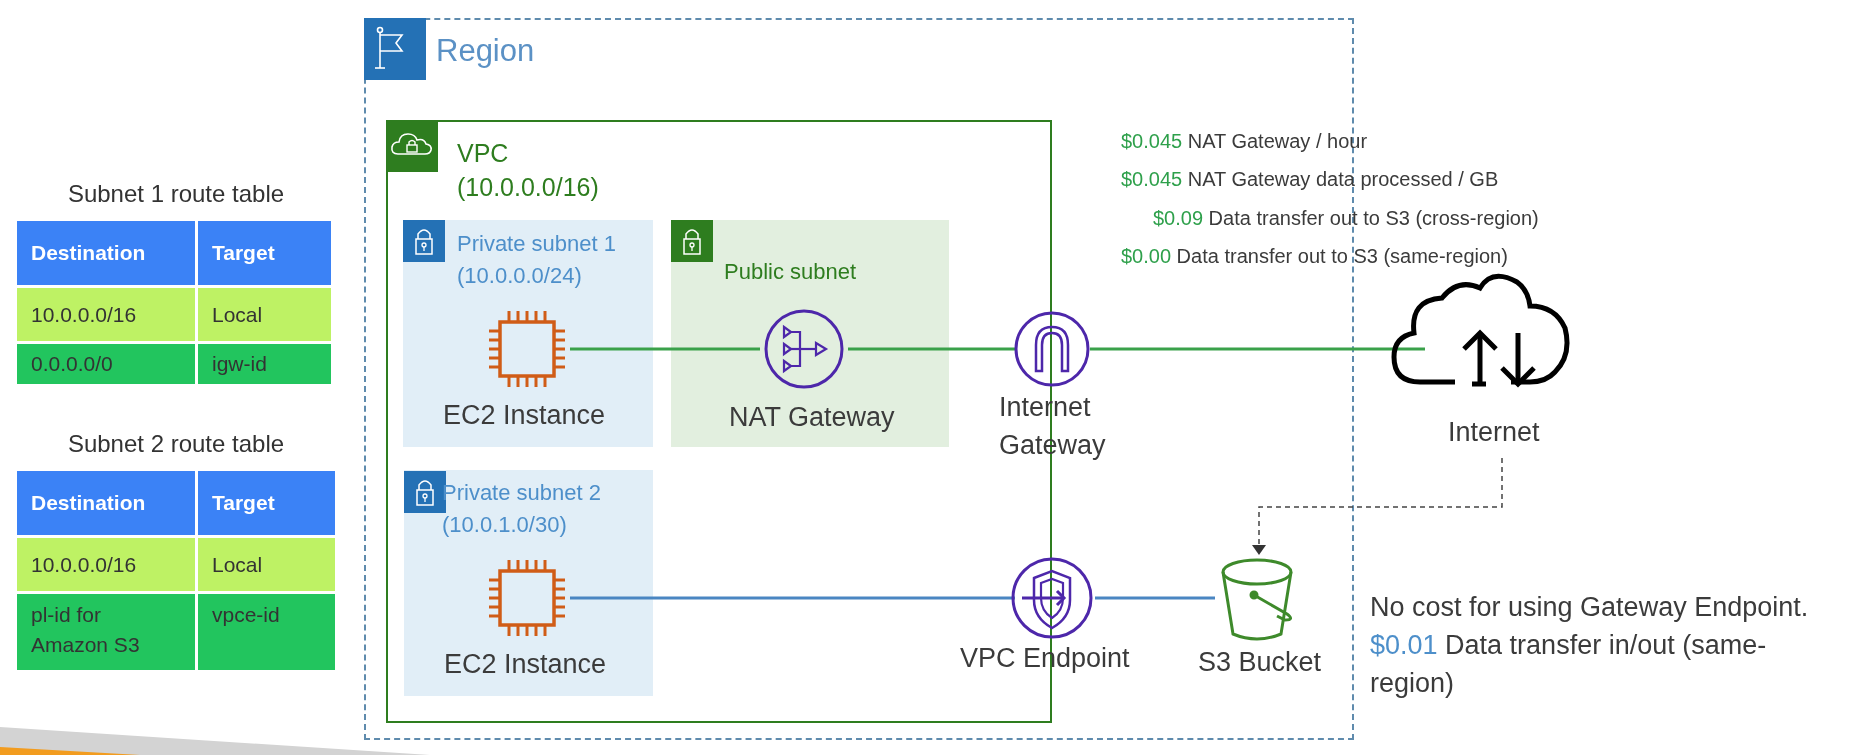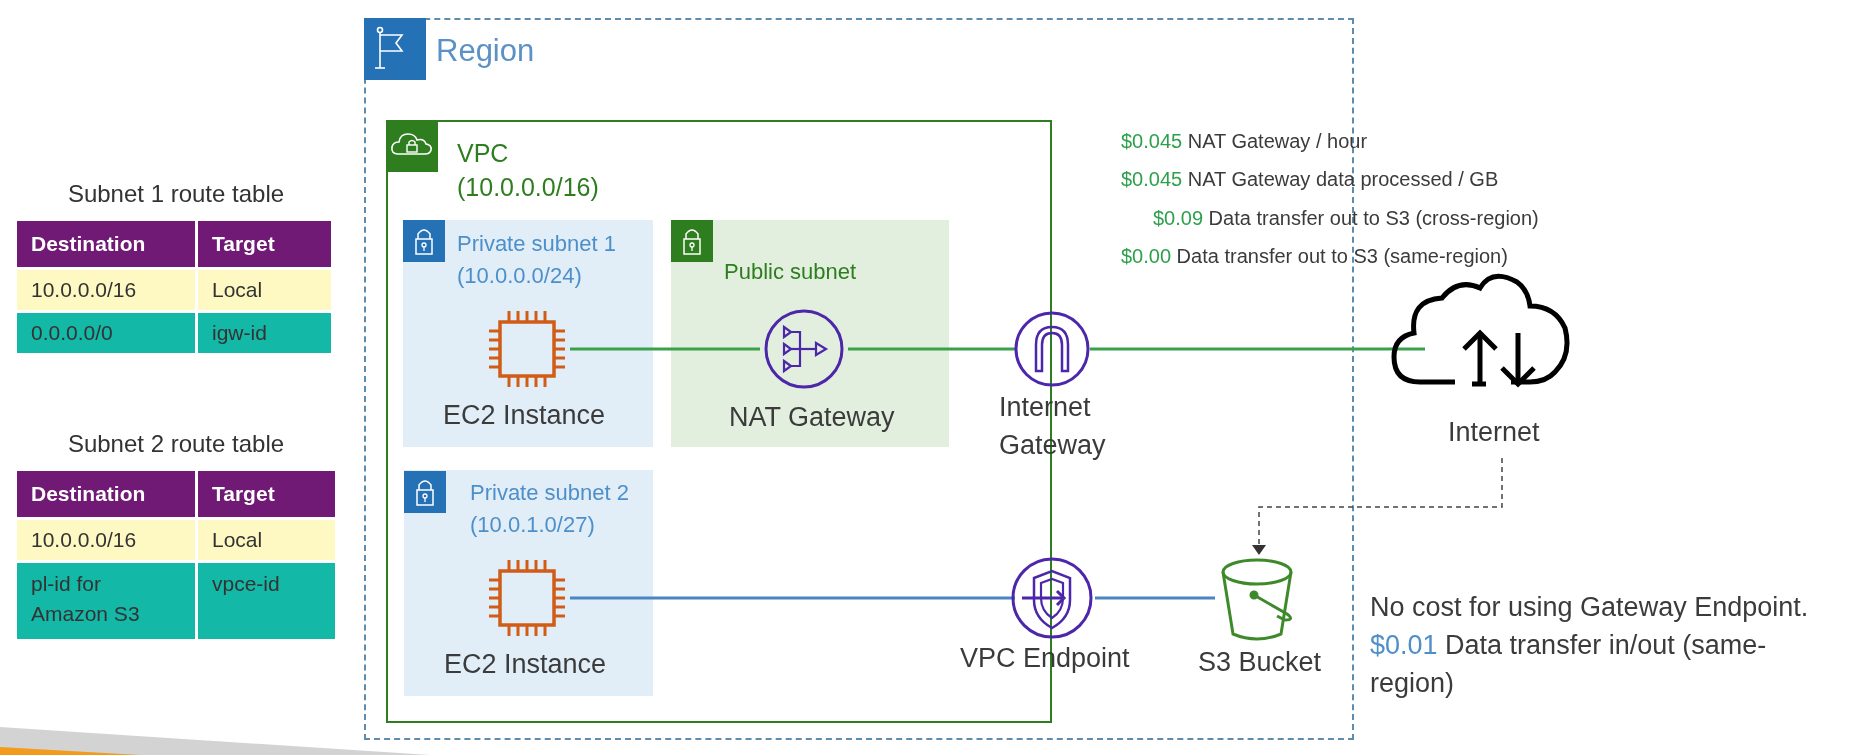--- a/index.html
+++ b/index.html
@@ -2,24 +2,24 @@
 <html><head>
 <meta charset="utf-8">
 <style>
   html, body { margin:0; padding:0; background:#ffffff; }
   body { width:1852px; height:755px; position:relative; overflow:hidden;
          font-family:"Liberation Sans", "DejaVu Sans", sans-serif; color:#3b3b3b; }
   .swoosh { position:absolute; left:0; top:0; width:1852px; height:755px; pointer-events:none; }
   
   .rt-title { position:absolute; font-size:24px; color:#333; white-space:nowrap; text-align:center; }
   table.rt { position:absolute; border-collapse:separate; border-spacing:3px; font-size:21px; }
-  table.rt th { background:#701a75; color:#fff; font-weight:bold; text-align:left; padding:3px 14px; height:40px; }
+  table.rt th { background:#3b82f6; color:#fff; font-weight:bold; text-align:left; padding:12px 14px; height:40px; }
   table.rt td { color:#333; text-align:left; padding:0 14px; vertical-align:middle; }
-  table.rt tr.r1 td { background:#fef9c3; height:40px; }
-  table.rt tr.r2 td { background:#14b8a6; height:40px; }
+  table.rt tr.r1 td { background:#bef264; height:53px; }
+  table.rt tr.r2 td { background:#22c55e; height:40px; }
   table.rt tr.r2.tall td { height:70px; vertical-align:top; padding-top:6px; line-height:30px; }
   
   .region { position:absolute; left:364px; top:18px; width:990px; height:722px; border:2px dashed #5f8bad; box-sizing:border-box; }
   .region-badge { position:absolute; left:364px; top:18px; width:62px; height:62px; background:#2471b5; }
   .region-label { position:absolute; left:436px; top:32px; font-size:31px; color:#5b91c5; line-height:38px; font-family:"Liberation Sans", sans-serif; }
   .vpc { position:absolute; left:386px; top:120px; width:666px; height:603px; border:2px solid #2e7d1f; box-sizing:border-box; }
   .vpc-badge { position:absolute; left:386px; top:120px; width:52px; height:52px; background:#2e7d1f; }
   .vpc-label { position:absolute; left:457px; top:136px; font-size:25px; color:#2e7d1f; line-height:34px; }
   .subnet { position:absolute; }
   .subnet.private { background:#e1eef7; }
@@ -139,23 +139,23 @@
 
 <div class="subnet private" style="left:404px; top:470px; width:249px; height:226px;"></div>
 <div class="sub-badge blue" style="left:404px; top:471px;">
   <svg width="42" height="42" viewBox="0 0 42 42">
     <rect x="13" y="19" width="16" height="15" fill="none" stroke="#fff" stroke-width="1.5"></rect>
     <path d="M15,19 V14 Q21,6 27,14 V19" fill="none" stroke="#fff" stroke-width="1.5"></path>
     <circle cx="21" cy="25" r="2" fill="none" stroke="#fff" stroke-width="1.3"></circle>
     <line x1="21" y1="27" x2="21" y2="31" stroke="#fff" stroke-width="1.3"></line>
   </svg>
 </div>
-<div class="sub-label blue" style="left:470px; top:477px;">
+<div class="sub-label blue" style="left:442px; top:477px;">
   <div>Private subnet 2</div>
-  <div>(10.0.1.0/27)</div>
+  <div>(10.0.1.0/30)</div>
 </div>
 
 <svg class="lines" viewBox="0 0 1852 755">
 
   <line x1="570" y1="349" x2="760" y2="349" stroke="#3aa14a" stroke-width="3"></line>
   <line x1="848" y1="349" x2="1015" y2="349" stroke="#3aa14a" stroke-width="3"></line>
   <line x1="1090" y1="349" x2="1425" y2="349" stroke="#3aa14a" stroke-width="3"></line>
 
   <line x1="570" y1="598" x2="1015" y2="598" stroke="#4a86c2" stroke-width="3"></line>
   <line x1="1095" y1="598" x2="1215" y2="598" stroke="#4a86c2" stroke-width="3"></line>

